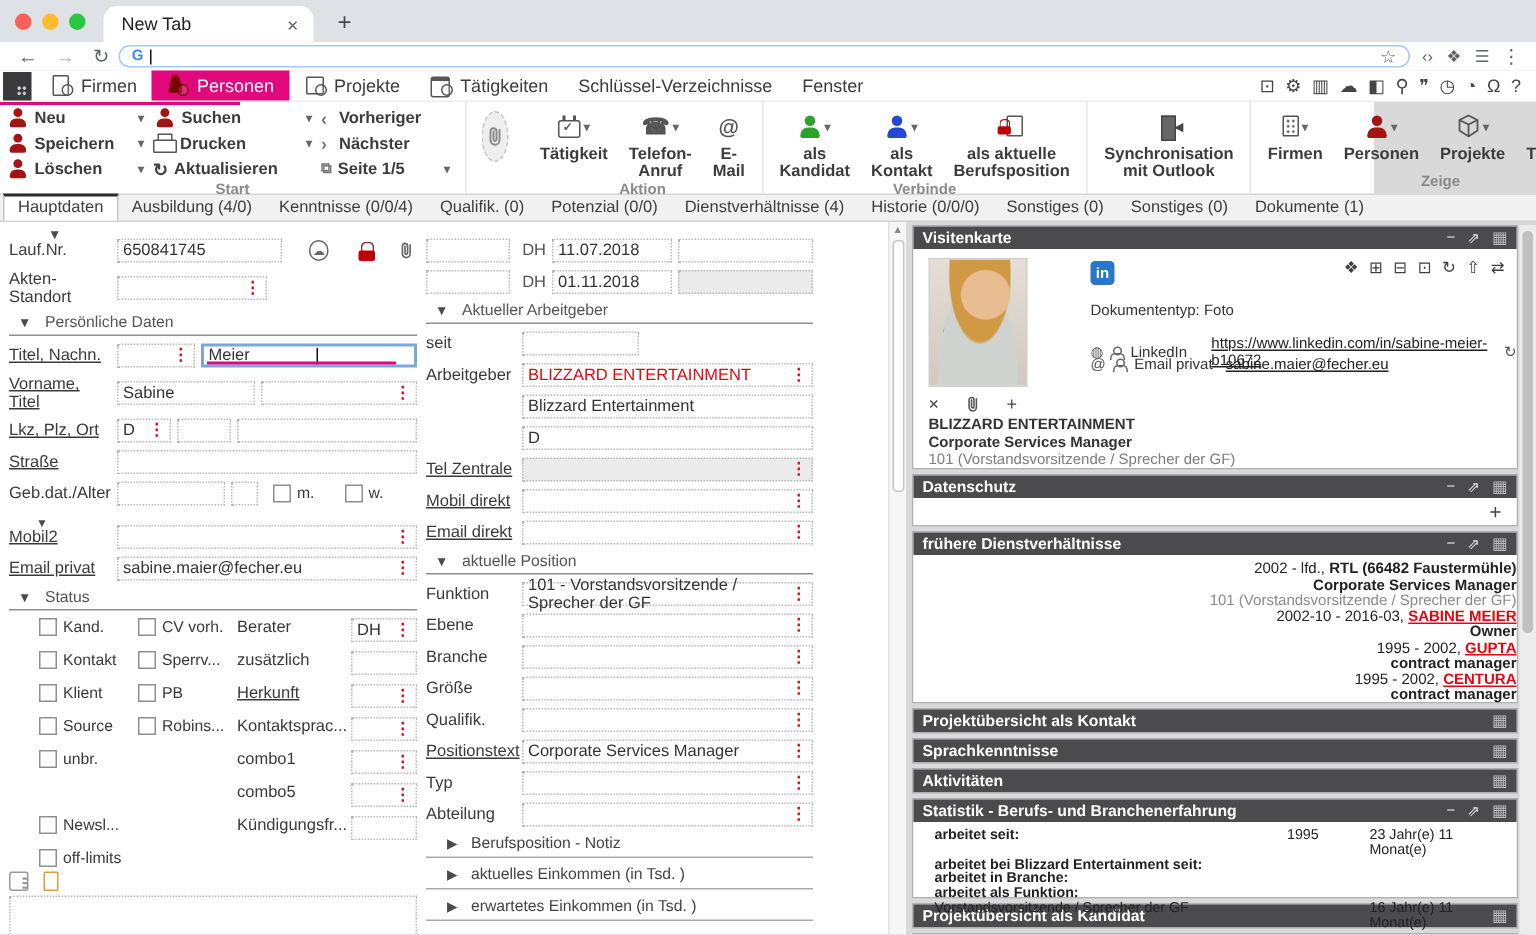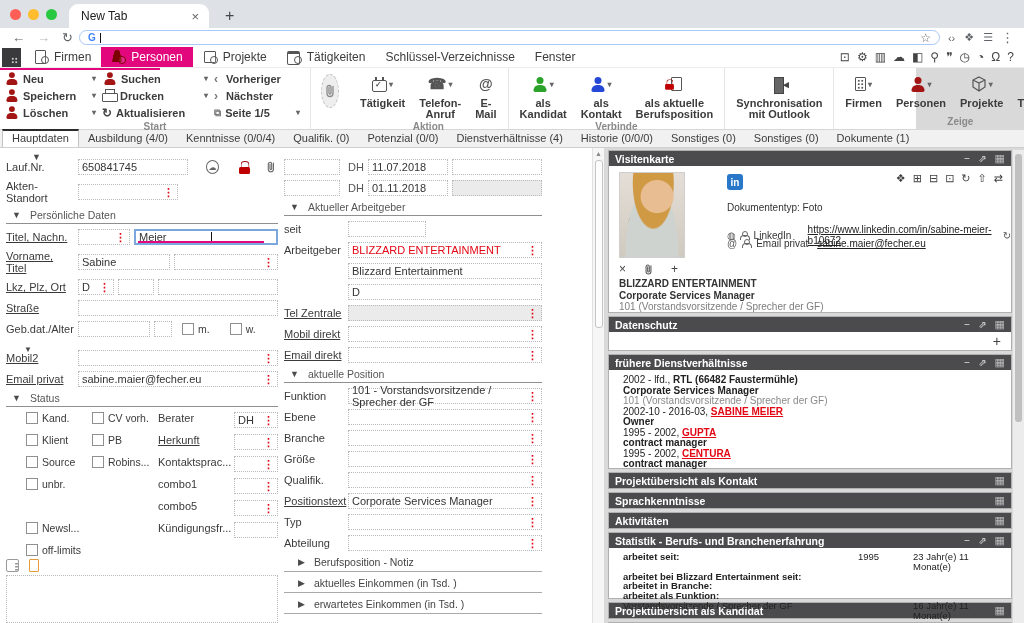--- a/index.html
+++ b/index.html
@@ -153,21 +153,21 @@
   .vk-row a { color:#222; }
   .vk-ric { color:#555; font-size:10px; }
   .mini-person { width:9px; height:9px; position:relative; }
   .mini-person::before { content:""; position:absolute; top:0; left:50%; transform:translateX(-50%); width:4px; height:4px; border:1px solid #666; border-radius:50%; }
   .mini-person::after { content:""; position:absolute; bottom:0; left:50%; transform:translateX(-50%); width:8px; height:4px; border:1px solid #666; border-bottom:none; border-radius:4px 4px 0 0; }
 
   .ds-body { height:18px; }
   .ds-plus { position:absolute; right:10px; top:1px; font-size:14px; color:#444; }
 
   .hist-body { height:98px; padding:5px 0 0 14px; }
-  .hist-line { font-size:10px; line-height:10.5px; color:#222; }
+  .hist-line { font-size:10px; line-height:10.5px; color:#222;text-align:right; }
   .hist-line .b { font-weight:bold; }
   .hist-line .r { font-weight:bold; color:#e30613;text-decoration:underline; }
   .hist-line .g { color:#8a8a8a; }
 
   .stat-body { height:50px; padding:4px 8px 0 14px; }
   .stat-row { display:flex; font-size:9.5px; line-height:9.8px; color:#222; }
   .stat-label { flex:0 0 235px; }
   .stat-label.b { font-weight:bold; }
   .stat-v1 { flex:0 0 55px; }
   .stat-v2 { flex:1; }
@@ -563,20 +563,32 @@
         </span>
       <span class="stc3">Berater</span>
       <div class="inp stc4">
           <span>DH</span>
           <span class="m3">⋮</span>
         </div>
     </div>
     <div class="strow">
       <span class="stc1 cbx">
           <span class="cb"></span>
+          <span>Kontakt</span>
+        </span>
+      <span class="stc2 cbx">
+          <span class="cb"></span>
+          <span>Sperrv...</span>
+        </span>
+      <span class="stc3">zusätzlich</span>
+      <div class="inp stc4"></div>
+    </div>
+    <div class="strow">
+      <span class="stc1 cbx">
+          <span class="cb"></span>
           <span>Klient</span>
         </span>
       <span class="stc2 cbx">
           <span class="cb"></span>
           <span>PB</span>
         </span>
       <span class="stc3" style="text-decoration:underline">Herkunft</span>
       <div class="inp stc4">
           <span class="m3">⋮</span>
         </div>

